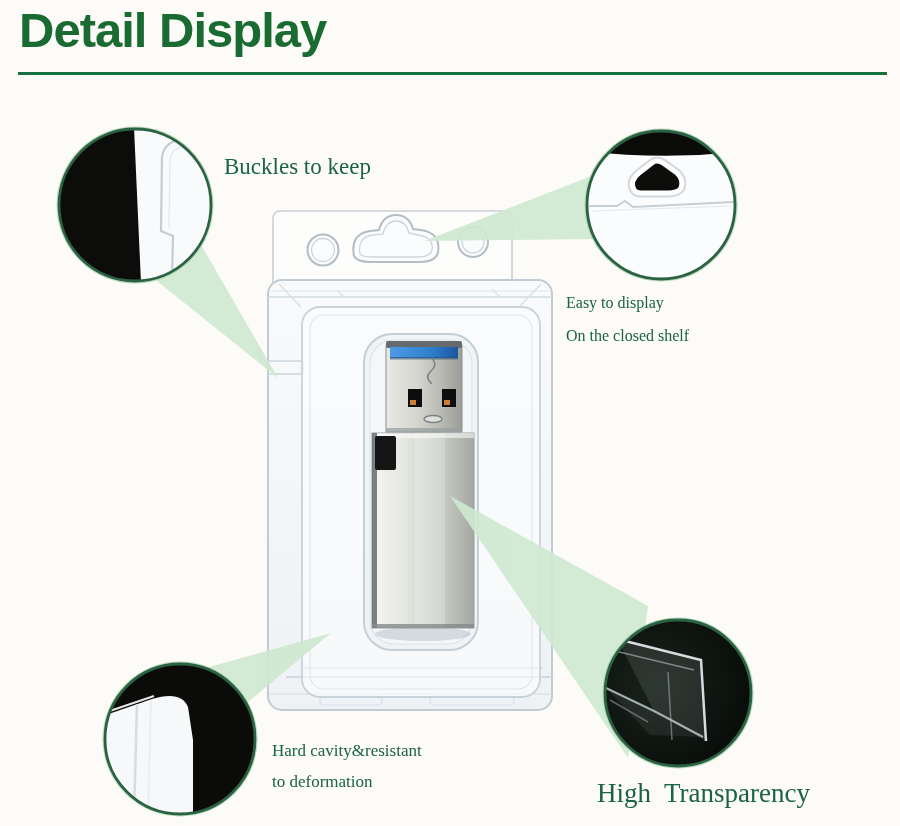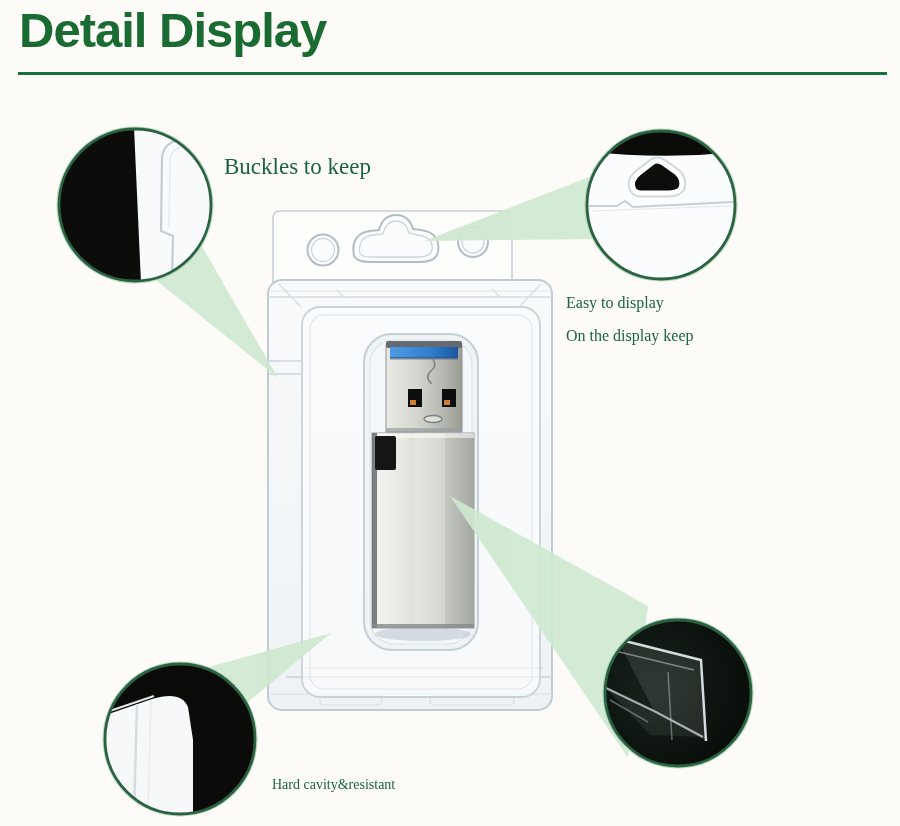--- a/index.html
+++ b/index.html
@@ -15,21 +15,21 @@
   }
   .title-underline{
     position:absolute;left:18px;top:72px;width:869px;height:3px;
     background:var(--underline_green,#15713f);
   }
   .art{position:absolute;left:0;top:0;}
   .lbl{position:absolute;color:var(--label_green,#1b6247);font-family:Liberation Serif, serif;}
   .lbl .line{white-space:pre;}
   #lbl-buckles{left:224px;top:151px;font-size:23px;line-height:31px;}
   #lbl-display{left:566px;top:286px;font-size:16px;line-height:33px;}
-  #lbl-cavity{left:272px;top:735px;font-size:14px;line-height:31px;margin-top:34px;}
+  #lbl-cavity{left:272px;top:735px;font-size:17px;line-height:31px;}
   #lbl-transparency{left:597px;top:777px;font-size:27px;line-height:32px;}
 </style>
 </head>
 <body>
 
 <div class="canvas">
 
   <div class="title">Detail Display</div>
   <div class="title-underline"></div>
 
@@ -201,21 +201,25 @@
       <circle cx="678" cy="693" r="73" fill="none" style="stroke:var(--circle_border_green,#2a6242)" stroke-width="2.8"></circle>
     </g>
   </svg>
 
   <div class="lbl" id="lbl-buckles">
     <div class="line">Buckles to keep</div>
   </div>
 
   <div class="lbl" id="lbl-display">
     <div class="line">Easy to display</div>
-    <div class="line">On the display keep</div>
+    <div class="line">On the closed shelf</div>
   </div>
 
   <div class="lbl" id="lbl-cavity">
     <div class="line">Hard cavity&amp;resistant</div>
-  </div>
-
+    <div class="line">to deformation</div>
+  </div>
+
+  <div class="lbl" id="lbl-transparency">
+    <div class="line">High  Transparency</div>
+  </div>
 
 </div>
 
 </body></html>

